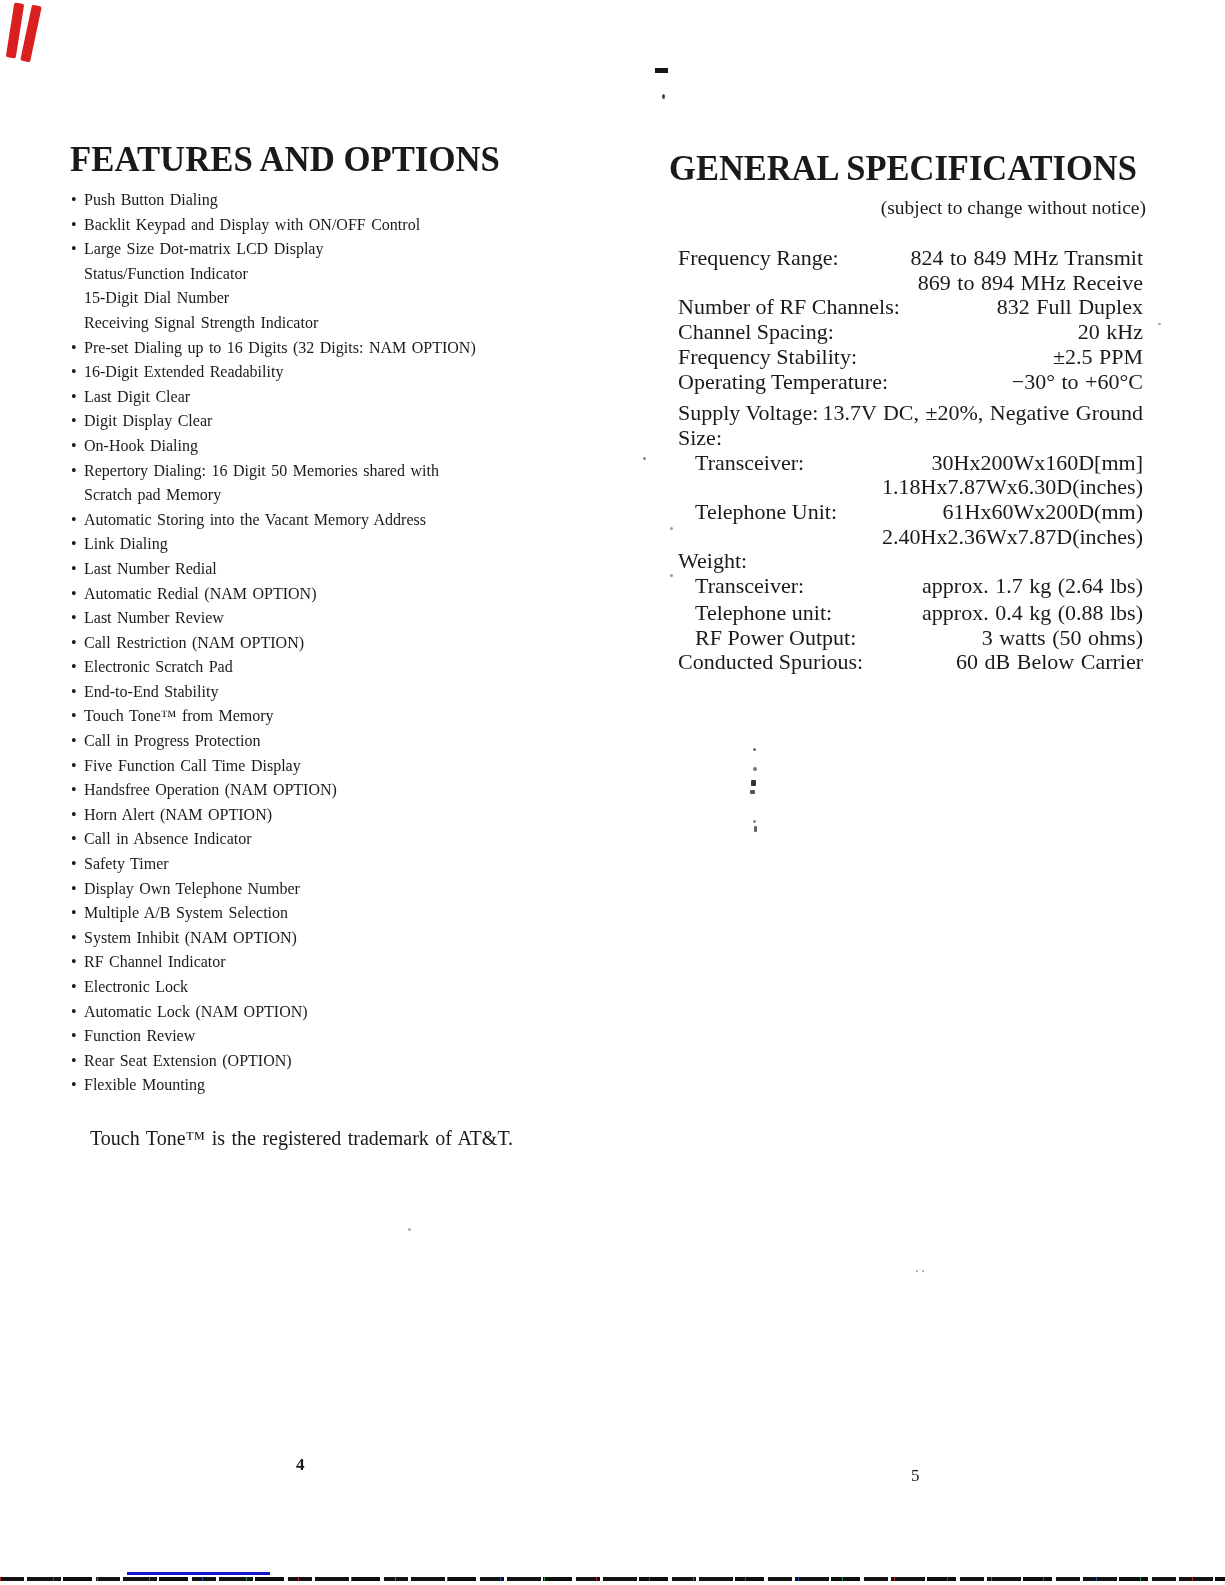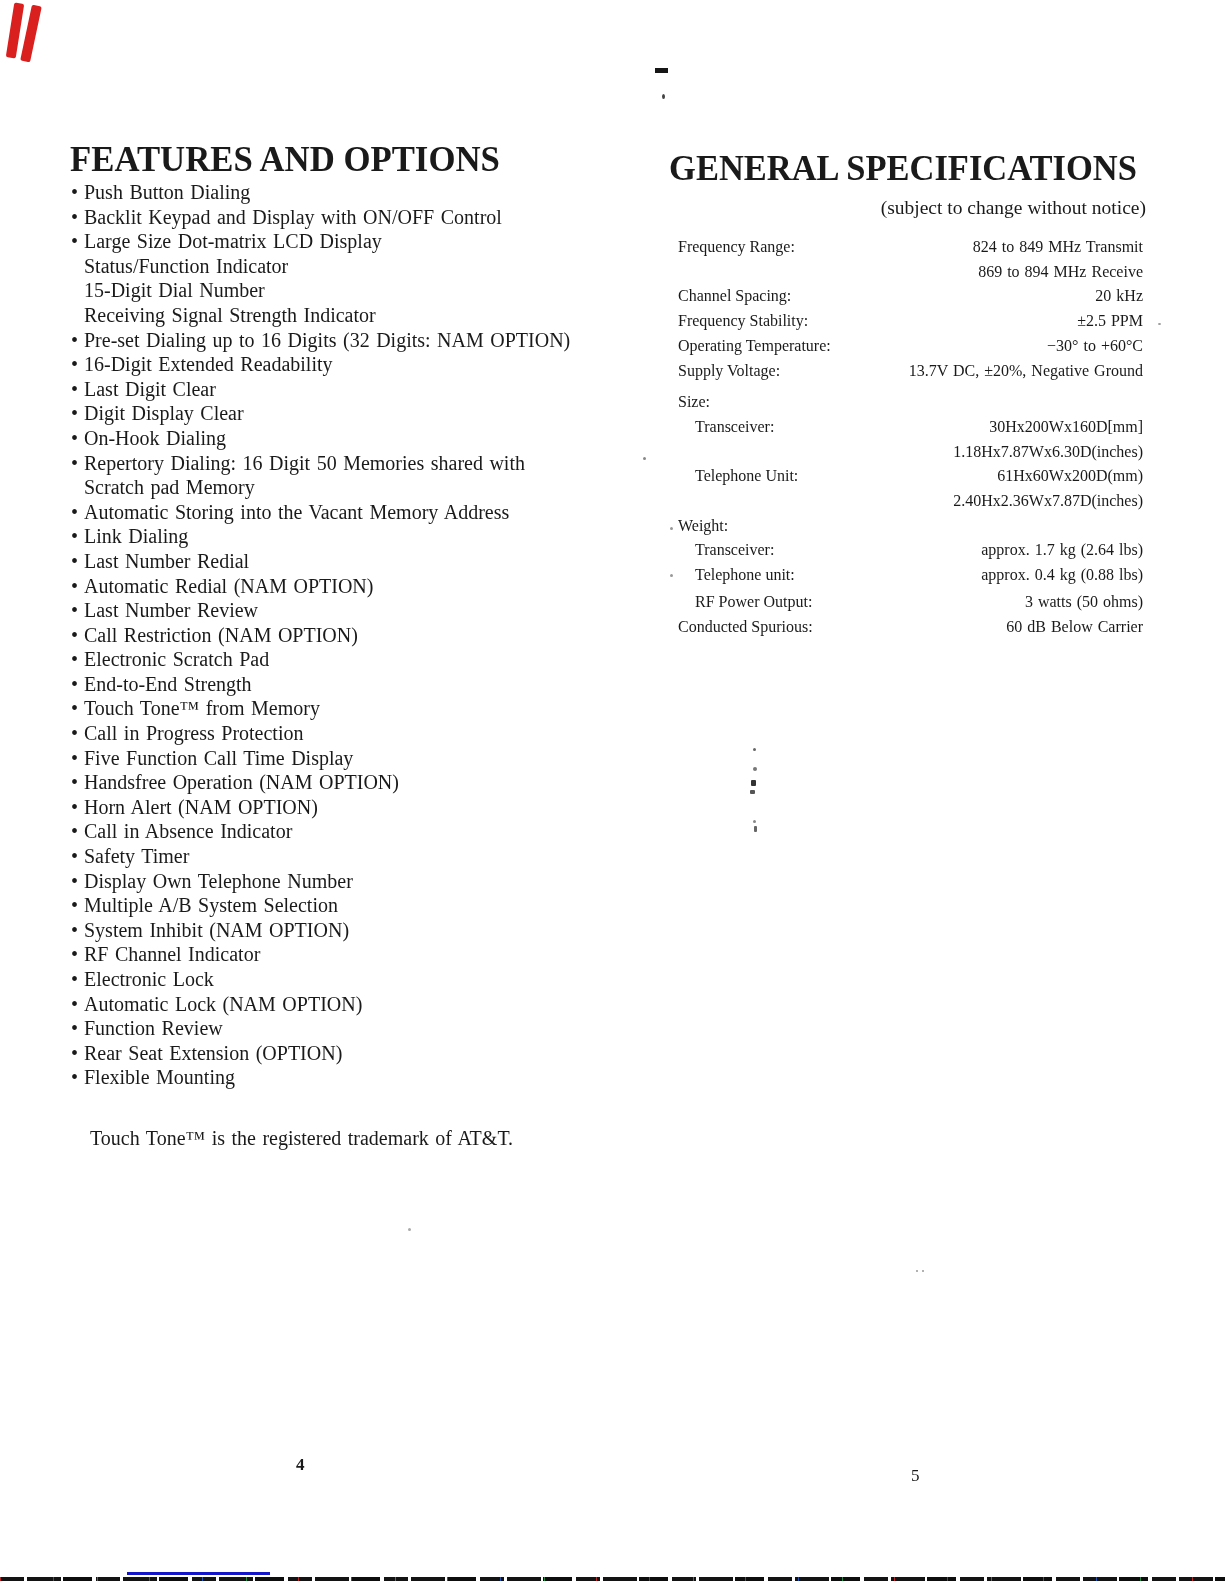--- a/index.html
+++ b/index.html
@@ -10,43 +10,43 @@
   }
   .page{position:absolute;inset:0;}
 
   
   .features-title{
     position:absolute;left:70px;top:141px;margin:0;
     font-size:36px;font-weight:bold;line-height:1;white-space:nowrap;
     transform:scaleX(.965);transform-origin:left;
   }
   .features-list{
-    position:absolute;left:71px;top:180px;width:610px;
-    font-size:20px;line-height:24.6px;word-spacing:1.5px;
+    position:absolute;left:71px;top:188px;width:610px;
+    font-size:16px;line-height:24.6px;word-spacing:1.5px;
   }
   .feature-item{white-space:nowrap;}
   .bullet{display:inline-block;width:13px;}
   .footnote{
     position:absolute;left:90px;top:1127px;margin:0;
     font-size:20px;word-spacing:1.5px;white-space:nowrap;
   }
 
   
   .specs-title{
     position:absolute;left:660px;top:151px;margin:0;width:486px;
     font-size:35px;font-weight:bold;line-height:1;text-align:center;white-space:nowrap;
     transform:scaleX(.985);transform-origin:center;
   }
   .specs-subtitle{
     position:absolute;left:660px;top:197px;width:486px;
     font-size:19.5px;text-align:right;
   }
   .specs-rows{
-    position:absolute;left:678px;top:235px;width:465px;
-    font-size:16px;line-height:24.7px;
+    position:absolute;left:678px;top:246px;width:465px;
+    font-size:22px;line-height:24.7px;
   }
   .spec-row{display:flex;white-space:nowrap;}
   .spec-row.indent{padding-left:17px;}
   .spec-label{flex:0 0 auto;}
   .spec-value{flex:1 1 auto;text-align:right;word-spacing:1px;}
   .spec-row:nth-child(7){margin-top:7px;}
   .spec-row:nth-child(15){margin-top:2px;}
 
   
   .pagenum{position:absolute;font-size:17px;font-weight:bold;}
@@ -97,21 +97,21 @@
         <div class="feature-item"><span class="bullet">•</span><span>On-Hook Dialing</span></div>
         <div class="feature-item"><span class="bullet">•</span><span>Repertory Dialing: 16 Digit 50 Memories shared with</span></div>
         <div class="feature-item"><span class="bullet"></span><span>Scratch pad Memory</span></div>
         <div class="feature-item"><span class="bullet">•</span><span>Automatic Storing into the Vacant Memory Address</span></div>
         <div class="feature-item"><span class="bullet">•</span><span>Link Dialing</span></div>
         <div class="feature-item"><span class="bullet">•</span><span>Last Number Redial</span></div>
         <div class="feature-item"><span class="bullet">•</span><span>Automatic Redial (NAM OPTION)</span></div>
         <div class="feature-item"><span class="bullet">•</span><span>Last Number Review</span></div>
         <div class="feature-item"><span class="bullet">•</span><span>Call Restriction (NAM OPTION)</span></div>
         <div class="feature-item"><span class="bullet">•</span><span>Electronic Scratch Pad</span></div>
-        <div class="feature-item"><span class="bullet">•</span><span>End-to-End Strength</span></div>
+        <div class="feature-item"><span class="bullet">•</span><span>End-to-End Stability</span></div>
         <div class="feature-item"><span class="bullet">•</span><span>Touch Tone™ from Memory</span></div>
         <div class="feature-item"><span class="bullet">•</span><span>Call in Progress Protection</span></div>
         <div class="feature-item"><span class="bullet">•</span><span>Five Function Call Time Display</span></div>
         <div class="feature-item"><span class="bullet">•</span><span>Handsfree Operation (NAM OPTION)</span></div>
         <div class="feature-item"><span class="bullet">•</span><span>Horn Alert (NAM OPTION)</span></div>
         <div class="feature-item"><span class="bullet">•</span><span>Call in Absence Indicator</span></div>
         <div class="feature-item"><span class="bullet">•</span><span>Safety Timer</span></div>
         <div class="feature-item"><span class="bullet">•</span><span>Display Own Telephone Number</span></div>
         <div class="feature-item"><span class="bullet">•</span><span>Multiple A/B System Selection</span></div>
         <div class="feature-item"><span class="bullet">•</span><span>System Inhibit (NAM OPTION)</span></div>
@@ -131,20 +131,24 @@
     <div class="specs-rows" id="specs-rows">
         <div class="spec-row">
           <span class="spec-label">Frequency Range:</span>
           <span class="spec-value">824 to 849 MHz Transmit</span>
         </div>
         <div class="spec-row">
           <span class="spec-label"></span>
           <span class="spec-value">869 to 894 MHz Receive</span>
         </div>
         <div class="spec-row">
+          <span class="spec-label">Number of RF Channels:</span>
+          <span class="spec-value">832 Full Duplex</span>
+        </div>
+        <div class="spec-row">
           <span class="spec-label">Channel Spacing:</span>
           <span class="spec-value">20 kHz</span>
         </div>
         <div class="spec-row">
           <span class="spec-label">Frequency Stability:</span>
           <span class="spec-value">±2.5 PPM</span>
         </div>
         <div class="spec-row">
           <span class="spec-label">Operating Temperature:</span>
           <span class="spec-value">−30° to +60°C</span>

